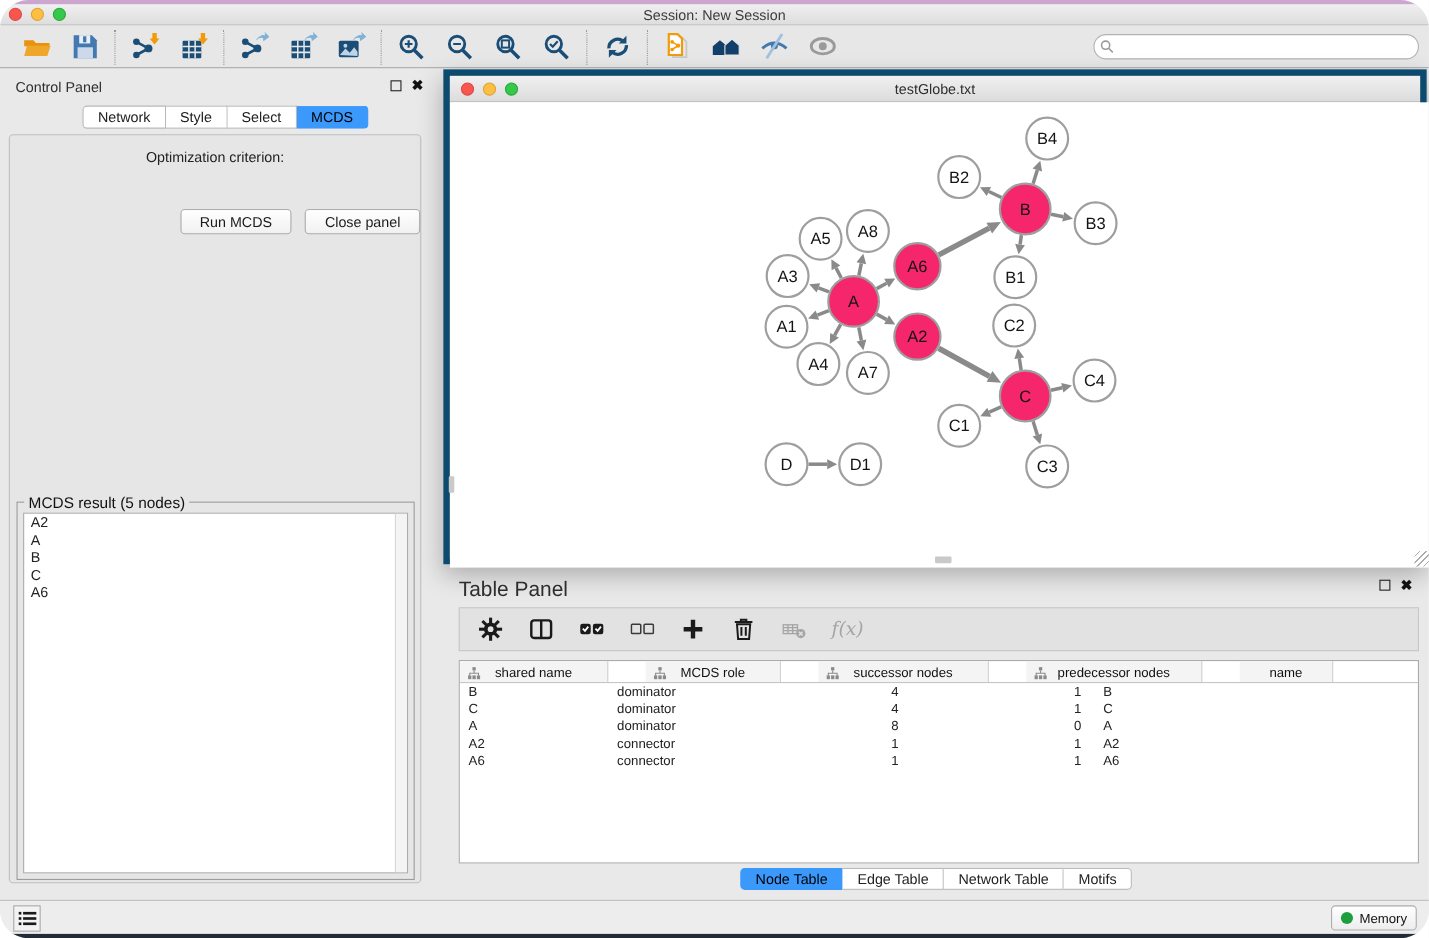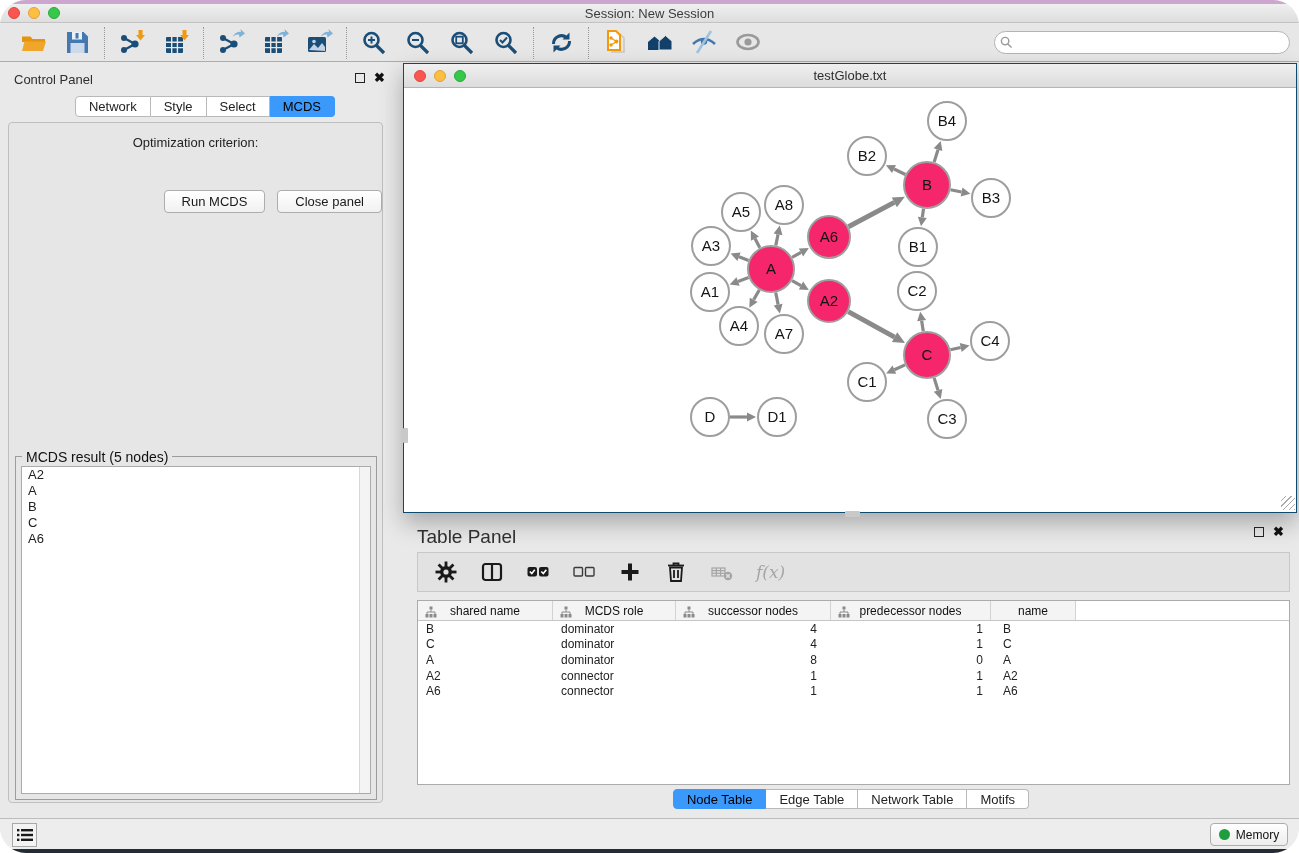--- a/index.html
+++ b/index.html
@@ -62,42 +62,42 @@
   .result-legend { position:absolute; left:6px; top:-8px; background:#E6E6E6; padding:0 4px;
                    font-size:14px; color:#111; }
   .result-list { position:absolute; left:5px; top:9px; right:5px; bottom:5px; background:#FFF;
                  border:1px solid #ABABAB; font-size:13px; overflow:hidden; }
   .result-item { padding:0 6px; line-height:16px; }
   .result-scroll { position:absolute; right:0; top:0; bottom:0; width:11px; background:#F4F4F4;
                    border-left:1px solid #D8D8D8; }
 
   
   .net-window { position:absolute; left:403px; top:63px; width:894px; height:450px; background:#FFF;
-                border:1px solid #0c4a6e; box-shadow:0 10px 22px rgba(0,0,0,0.28); }
+                border:6px solid #0c4a6e; box-shadow:0 10px 22px rgba(0,0,0,0.28); }
   .nw-titlebar { position:relative; height:24px; background:linear-gradient(#F0F0F0,#DCDCDC);
                  border-bottom:1px solid #B5B5B5; }
   .nw-titlebar .lights { left:10px; top:6px; }
   .nw-title { position:absolute; left:0; right:0; top:4px; text-align:center; font-size:13px; color:#2E2E2E; }
   .nw-canvas { position:relative; width:892px; height:423px; background:#FFF; }
   .grip { position:absolute; right:1px; bottom:1px; width:14px; height:14px;
           background:repeating-linear-gradient(135deg,transparent 0 3px,#ABABAB 3px 4px); }
   .split-h { position:absolute; left:-1px; top:364px; width:5px; height:15px; background:#C9C9C9; border-radius:1px; }
   .split-v { position:absolute; left:441px; bottom:-5px; width:15px; height:6px; background:#C9C9C9; border-radius:1px; }
 
   
   .table-panel { position:absolute; left:403px; top:519px; width:896px; height:299px; }
   .tp-title { position:absolute; left:14px; top:7px; font-size:19px; color:#2E2E2E; }
   .tp-ctl { right:15px; top:7px; }
   .tp-toolbar { position:absolute; left:14px; top:33px; width:873px; height:40px; background:#E2E2E2;
                 border:1px solid #C8C8C8; display:flex; align-items:center; gap:22px; padding-left:16px; }
   .tp-tool { display:flex; align-items:center; justify-content:center; width:24px; height:24px; }
   .fx { font-family:"DejaVu Serif",serif; font-style:italic; font-size:17px; color:#A5A5A5; }
   .tp-table { position:absolute; left:14px; top:81px; width:873px; height:185px; background:#FFF;
               border:1px solid #ABABAB; overflow:hidden; }
-  .thead { display:flex; height:20px; border-bottom:1px solid #C6C6C6; }
+  .thead { display:flex; height:20px; border-bottom:1px solid #C6C6C6;gap:34px; }
   .th { position:relative; height:100%; background:#F4F4F4; border-right:1px solid #D2D2D2;
         display:flex; align-items:center; justify-content:center; font-size:12px; color:#111; }
   .th svg { position:absolute; left:7px; top:5px; }
   .trow { display:flex; height:15.6px; font-size:12px; align-items:center; }
   .td { height:100%; display:flex; align-items:center; }
   .tp-tabs { position:absolute; left:0; right:0; bottom:9px; display:flex; justify-content:center; }
   .tp-tabs .tab { height:20px; font-size:13px; }
 
   
   .status-bar { position:absolute; left:0; top:818px; width:100%; height:31px; background:#EDEDED;

